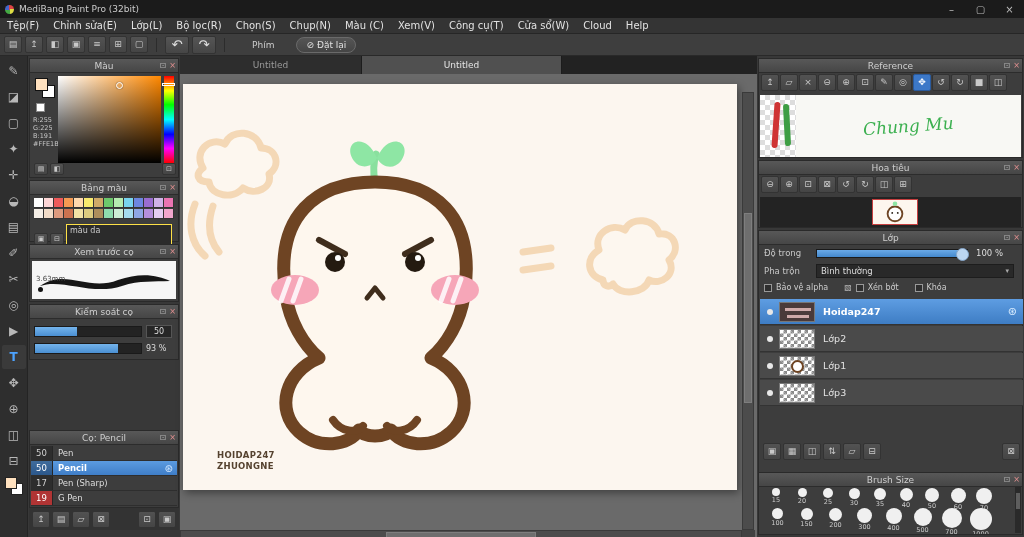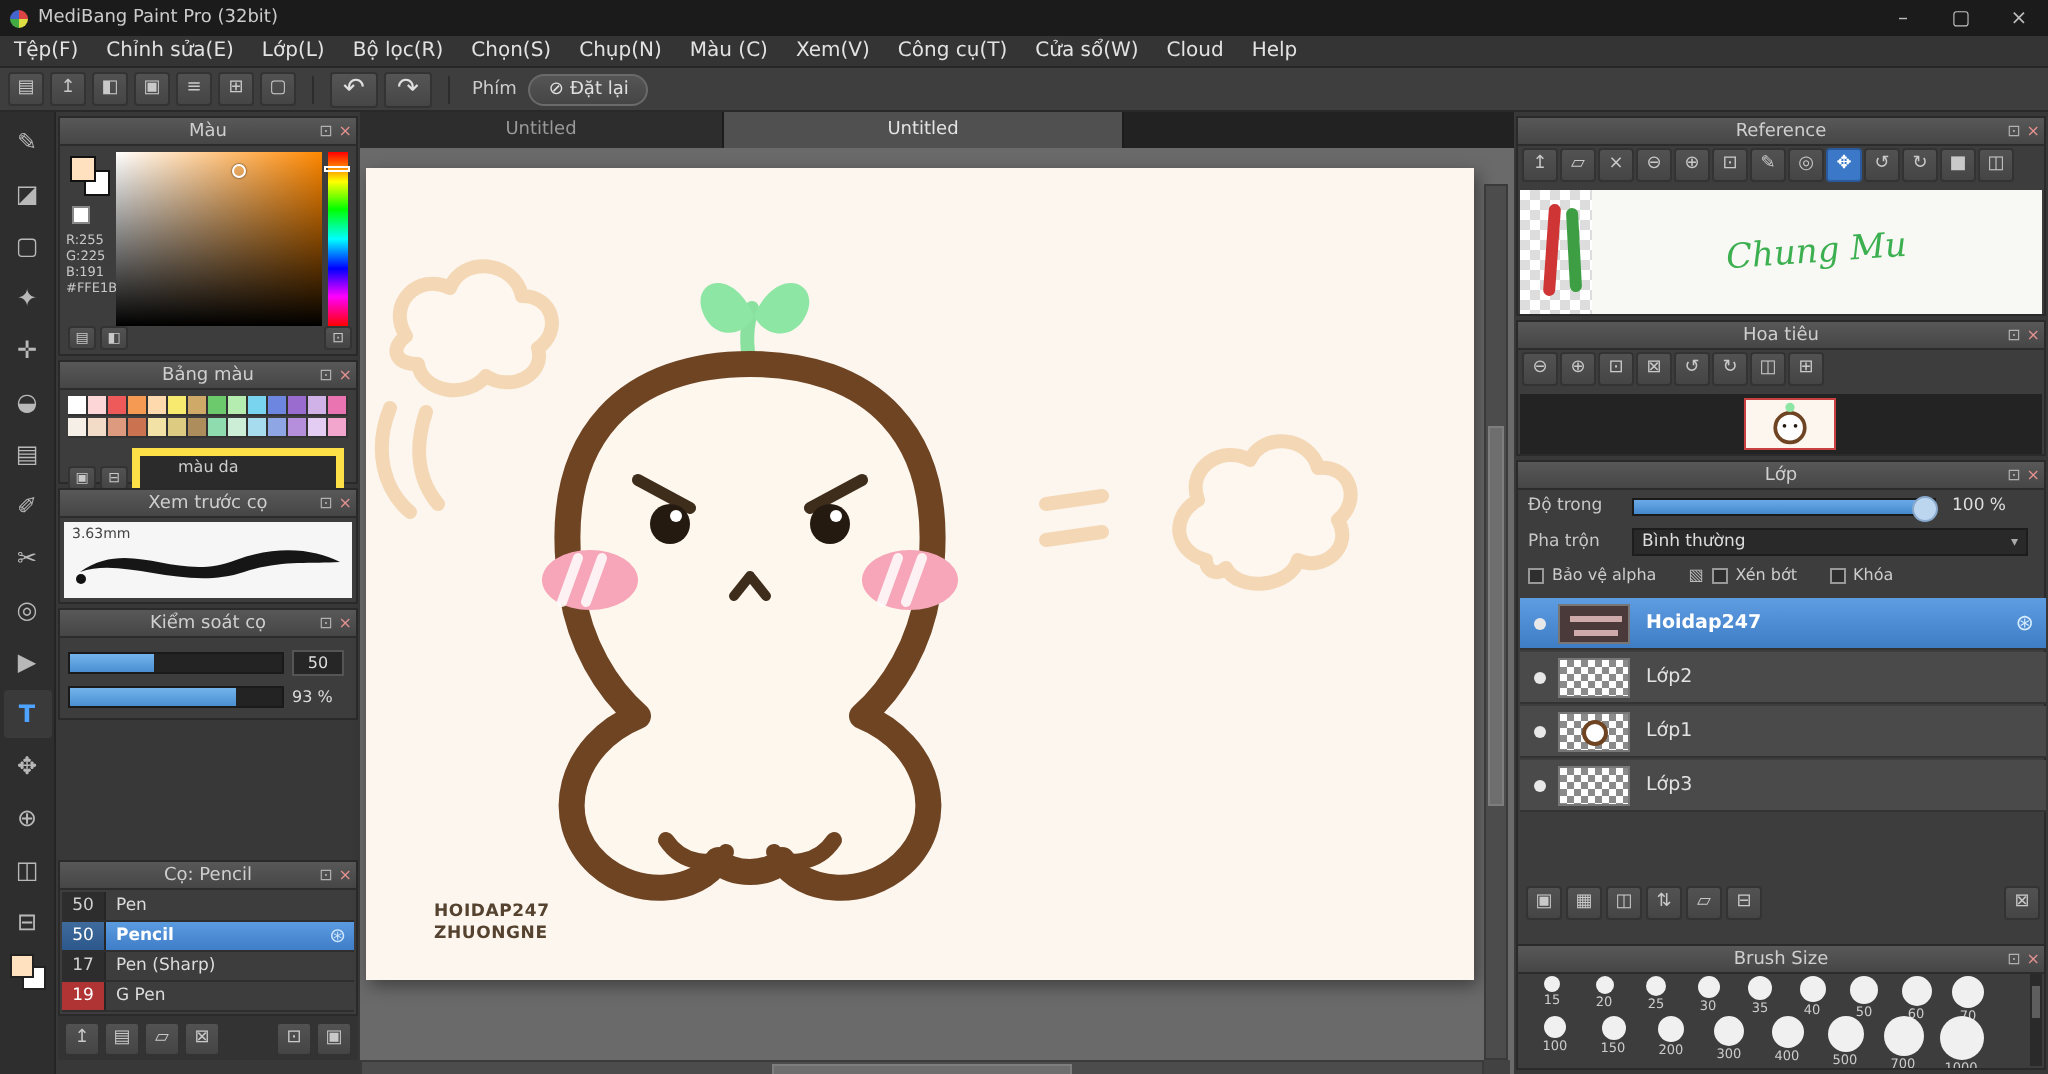--- a/index.html
+++ b/index.html
@@ -14,21 +14,21 @@
 
 #menubar{position:absolute;top:18px;left:0;width:100%;height:16px;background:#343434;border-bottom:1px solid #262626;display:flex;align-items:center}
 .mi{padding:0 7px;font-size:10px;color:#e2e2e2;line-height:16px;white-space:nowrap}
 
 #maintoolbar{position:absolute;top:34px;left:0;width:100%;height:22px;background:#3e3e3e;border-bottom:1px solid #292929;display:flex;align-items:center;padding:0 4px;gap:3px}
 .ibtn{width:18px;height:17px;background:linear-gradient(#525252,#454545);border:1px solid #333;border-radius:2px;color:#c9c9c9;font-size:9px;line-height:15px;text-align:center;flex:none}
 .ibtn.tiny{width:14px;height:12px;font-size:7px;line-height:10px}
 .ibtn.active{background:#3c78c8;border-color:#2a5a9c;color:#fff}
 #undo-btn,#redo-btn{width:24px;height:18px;font-size:13px;color:#e0e0e0;background:linear-gradient(#555,#464646);border:1px solid #333;border-radius:2px;text-align:center;line-height:16px;flex:none}
 .tsep{width:1px;height:14px;background:#2c2c2c;margin:0 5px;flex:none}
-#key-label{font-size:9px;color:#ccc;margin:0 3px;white-space:nowrap}
+#key-label{font-size:9px;color:#ccc;margin:0 19px;white-space:nowrap}
 #reset-btn{height:16px;display:flex;align-items:center;gap:3px;background:linear-gradient(#555,#454545);border:1px solid #6a6a6a;border-radius:9px;padding:0 9px;font-size:9px;color:#e0e0e0;white-space:nowrap}
 
 #toolstrip{position:absolute;left:0;top:56px;width:28px;height:481px;background:#2e2e2e;border-right:1px solid #242424;display:flex;flex-direction:column;align-items:center;padding-top:3px}
 .tool{width:24px;height:24px;margin-bottom:2px;display:flex;align-items:center;justify-content:center;font-size:12px;color:#b8b8b8;flex:none}
 .tool.active{color:#4da3ff;font-weight:bold;background:#3a3a3a;border-radius:2px}
 .ts-colors{margin-top:2px;position:relative;width:18px;height:18px;flex:none}
 .ts-fg{position:absolute;left:0;top:0;width:12px;height:12px;border:1px solid #222;z-index:2}
 .ts-bg{position:absolute;right:0;bottom:0;width:12px;height:12px;background:#fff;border:1px solid #222}
 
 .panel{position:absolute;background:#3d3d3d;border:1px solid #2a2a2a}
@@ -47,24 +47,24 @@
 .sv-cur{position:absolute;left:58px;top:6px;width:7px;height:7px;border:1px solid #fff;border-radius:50%;box-shadow:0 0 1px #000}
 .hue{position:absolute;left:134px;top:17px;width:10px;height:87px;background:linear-gradient(#f00,#ff0 17%,#0f0 33%,#0ff 50%,#00f 67%,#f0f 83%,#f00)}
 .hue-cur{position:absolute;left:-2px;top:7px;width:13px;height:3px;border:1px solid #fff}
 .cp-foot{position:absolute;left:4px;bottom:2px;width:142px;display:flex;gap:2px;align-items:center}
 .cp-spacer{flex:1}
 #p-palette{left:1px;top:124px;width:150px;height:62px}
 .swrow{position:absolute;left:4px;display:flex}
 .swrow.r1{top:17px}.swrow.r2{top:28px}
 .sw{width:10px;height:10px;border-right:1px solid #333;border-bottom:1px solid #333;flex:none}
 .palctrl{position:absolute;left:4px;top:43px;display:flex;gap:2px;align-items:center}
-.palfield{width:106px;height:29px;background:#2b2b2b;border:4px solid #fde047;color:#ccc;font-size:8px;line-height:11px;padding-left:19px}
+.palfield{width:106px;height:29px;background:#2b2b2b;border:1px solid #fde047;color:#ccc;font-size:8px;line-height:11px;padding-left:3px}
 #p-preview{left:1px;top:188px;width:150px;height:58px}
 .prevbox{position:absolute;left:2px;top:16px;width:144px;height:38px;background:#f6f6f6}
-.prevlabel{position:absolute;left:4px;top:2px;font-size:7px;color:#444;z-index:2}
+.prevlabel{position:absolute;left:4px;top:14px;font-size:7px;color:#444;z-index:2}
 .prevdot{position:absolute;left:6px;bottom:7px;width:5px;height:5px;border-radius:50%;background:#111;z-index:2}
 .prevbox svg{position:absolute;inset:0;width:100%;height:100%}
 #p-control{left:1px;top:248px;width:150px;height:56px}
 .ctrlrow{position:absolute;left:4px;display:flex;align-items:center;gap:4px}
 .slider{position:relative;width:108px;height:11px;background:#232323;border:1px solid #1a1a1a}
 .slider .fill{position:absolute;left:0;top:0;bottom:0;background:linear-gradient(#74b4ec,#4a8fd2)}
 .valbox{width:26px;height:13px;background:#262626;border:1px solid #555;color:#ddd;font-size:8px;line-height:11px;text-align:center}
 .valtext{font-size:8px;color:#ddd}
 #p-brushes{left:1px;top:374px;width:150px;height:78px}
 .brow{position:absolute;left:1px;right:1px;height:15px;display:flex;align-items:center;background:#3d3d3d;border-bottom:1px solid #2e2e2e;font-size:8.5px}

